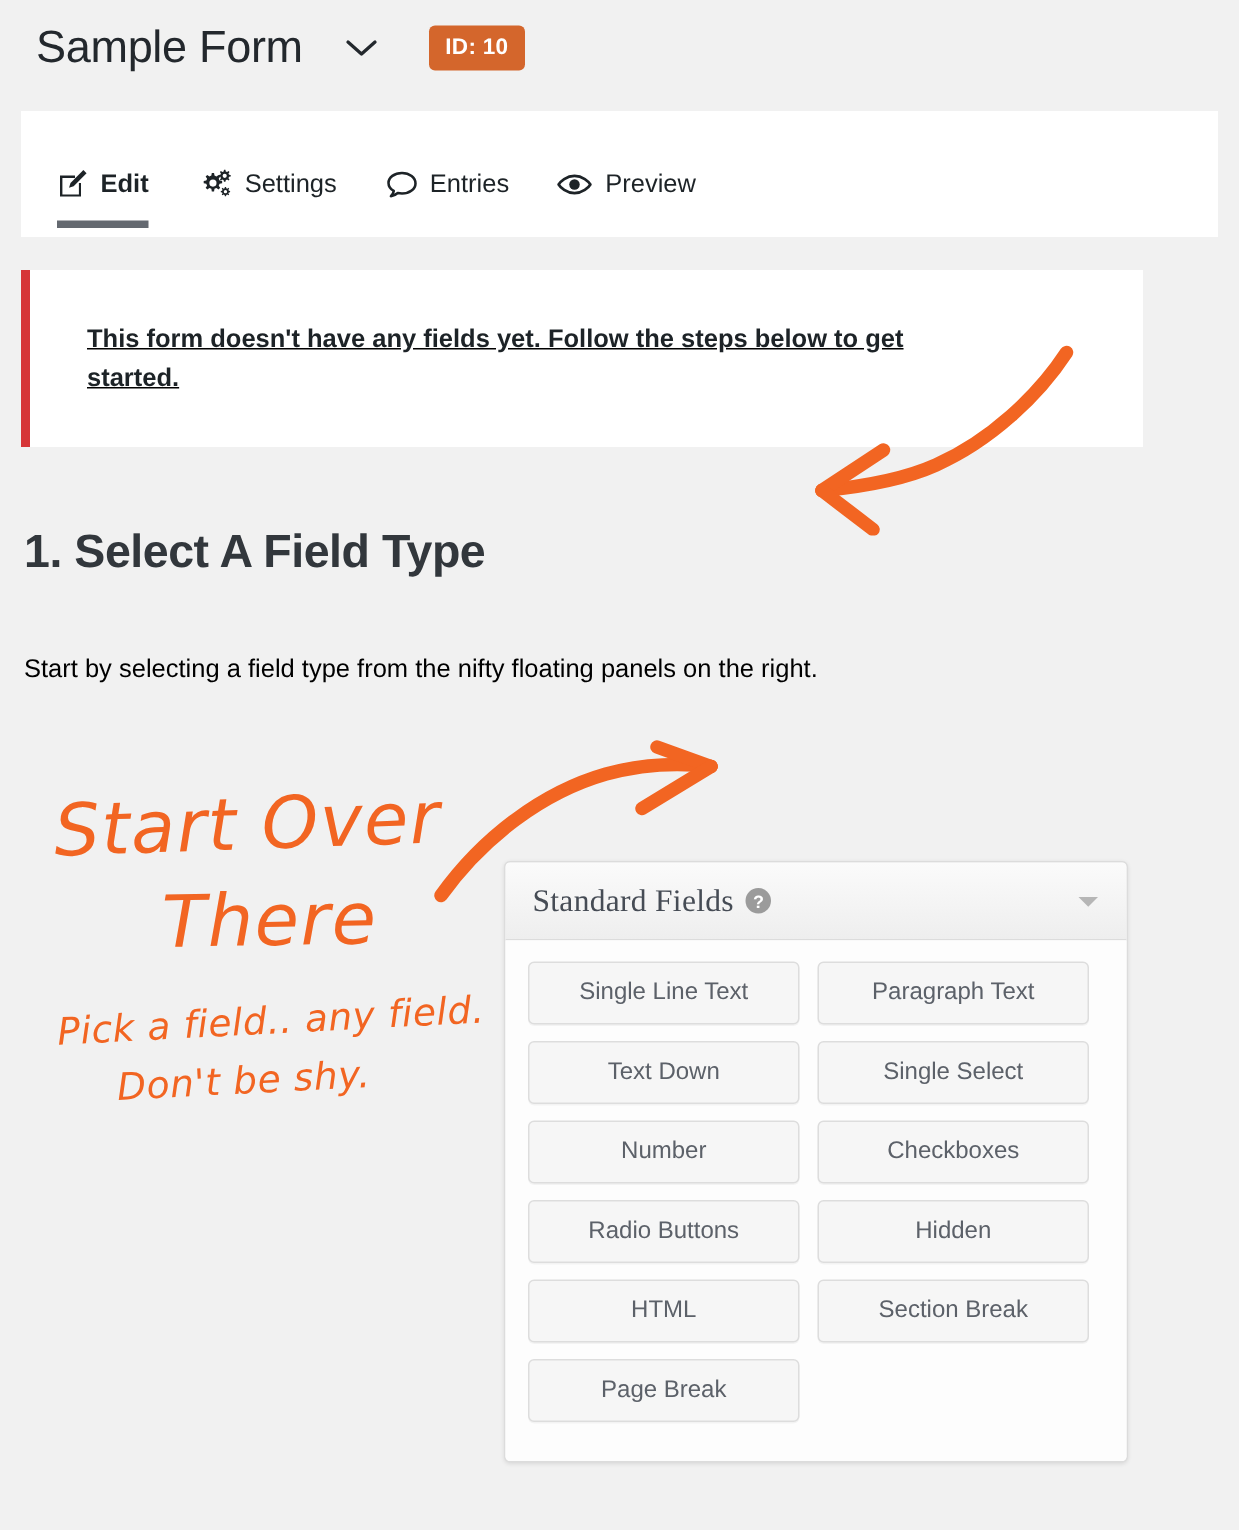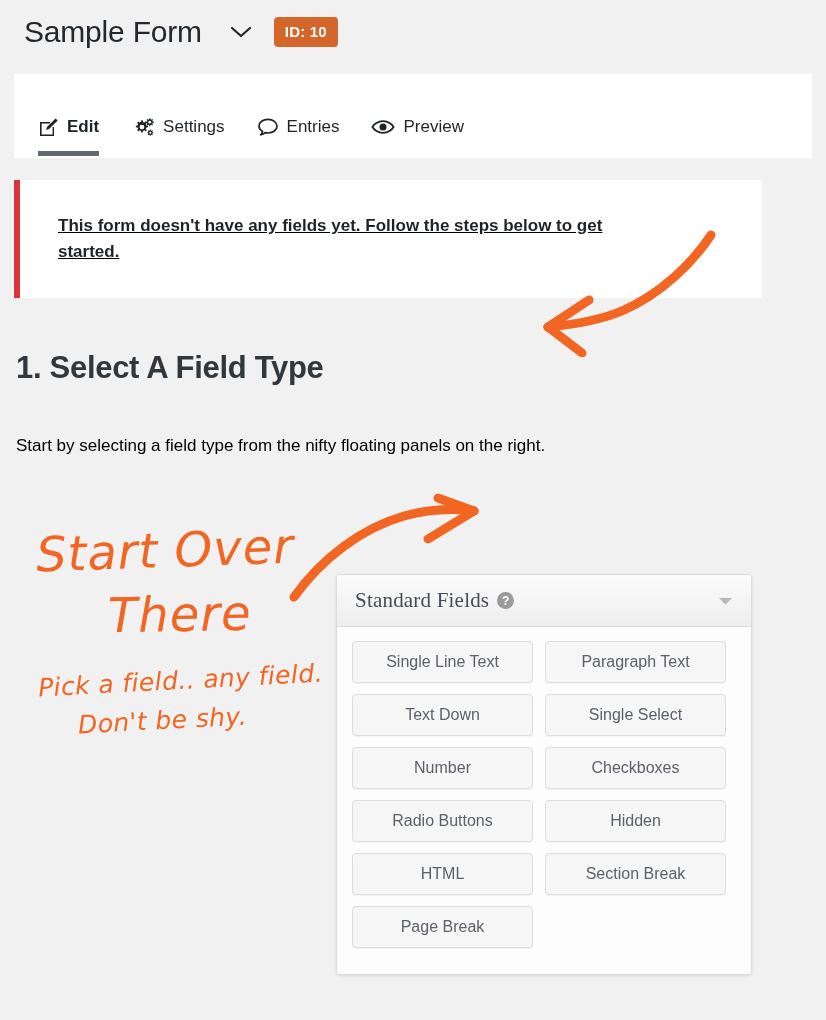--- a/index.html
+++ b/index.html
@@ -40,41 +40,41 @@
     margin-left: 26px;
     width: 26px;
     height: 26px;
     display: flex;
     align-items: center;
     justify-content: center;
     cursor: pointer;
   }
   .title-chevron svg { display: block; }
   .id-badge {
-    margin-left: 20px;
+    margin-left: 32px;
     background: #d4662c;
     color: #ffffff;
     font-size: 15px;
     font-weight: bold;
     border-radius: 4px;
     padding: 7px 11px 8px 11px;
     line-height: 1;
     letter-spacing: 0.2px;
   }
 
   
   .tab-bar {
     position: absolute;
     left: 14px;
     top: 74px;
     width: 798px;
     height: 84px;
     background: #ffffff;
     display: flex;
-    align-items: flex-end;
+    align-items: center;
   }
   .tab {
     position: relative;
     display: flex;
     align-items: center;
     gap: 8px;
     height: 62px;
     padding: 0 16px;
     margin-top: 13px;
     cursor: pointer;

